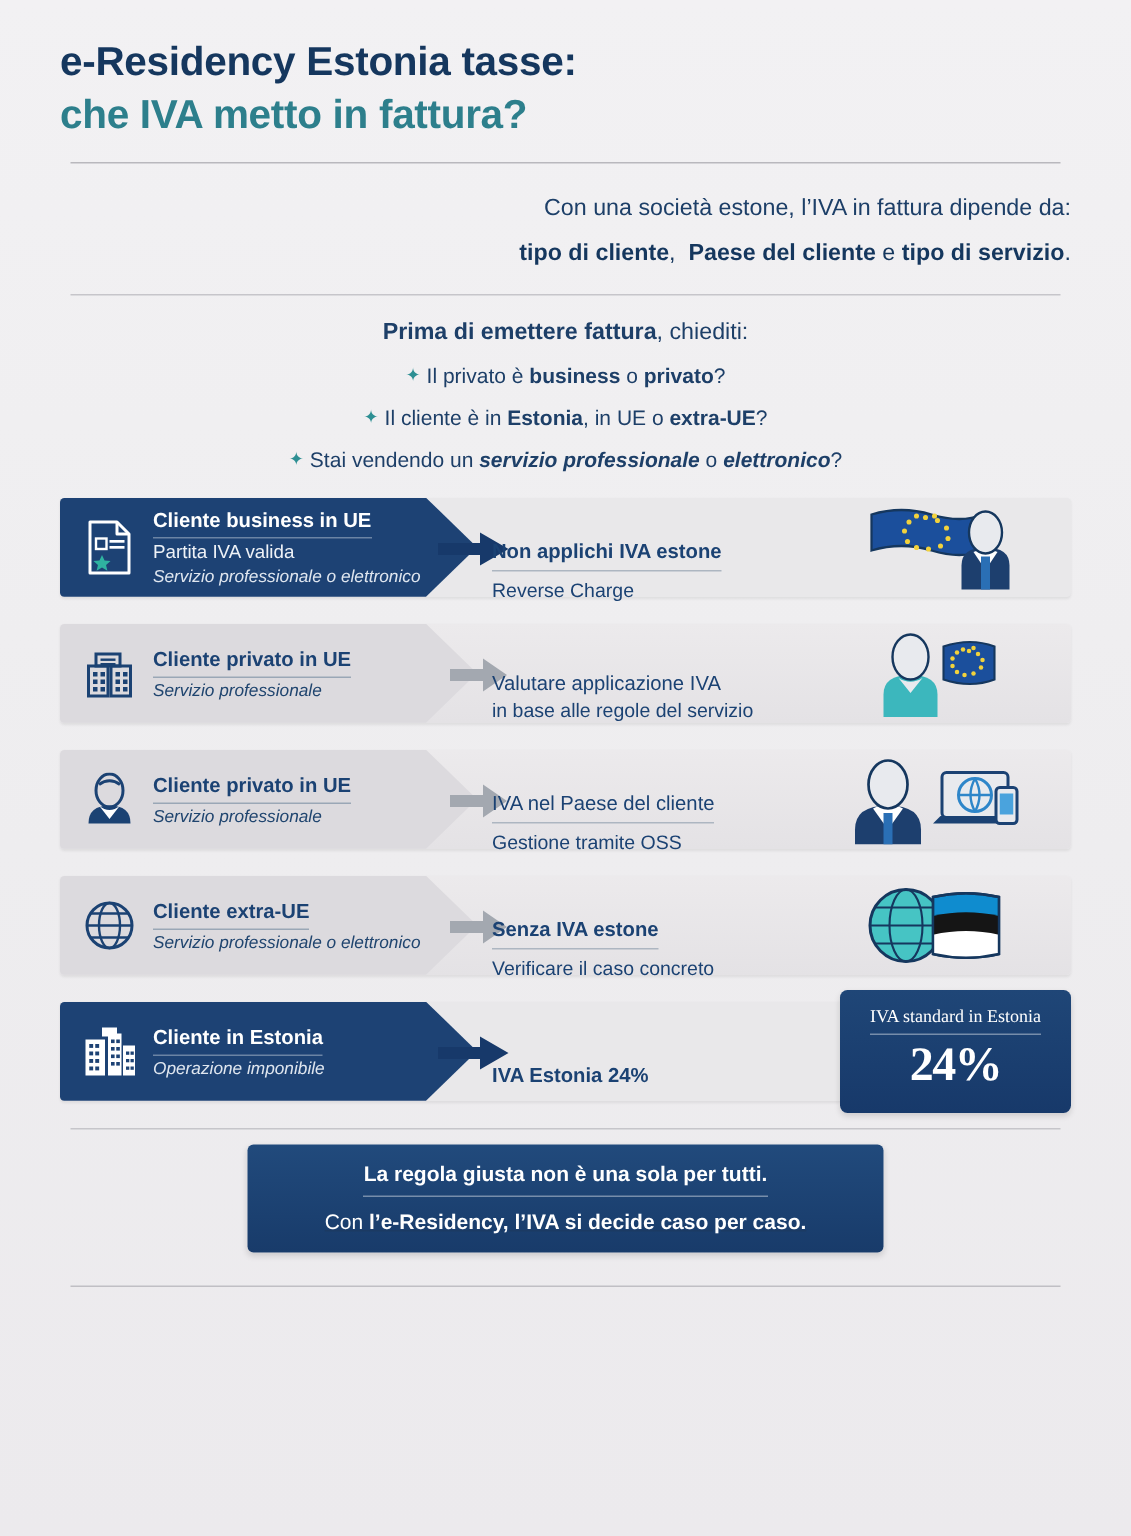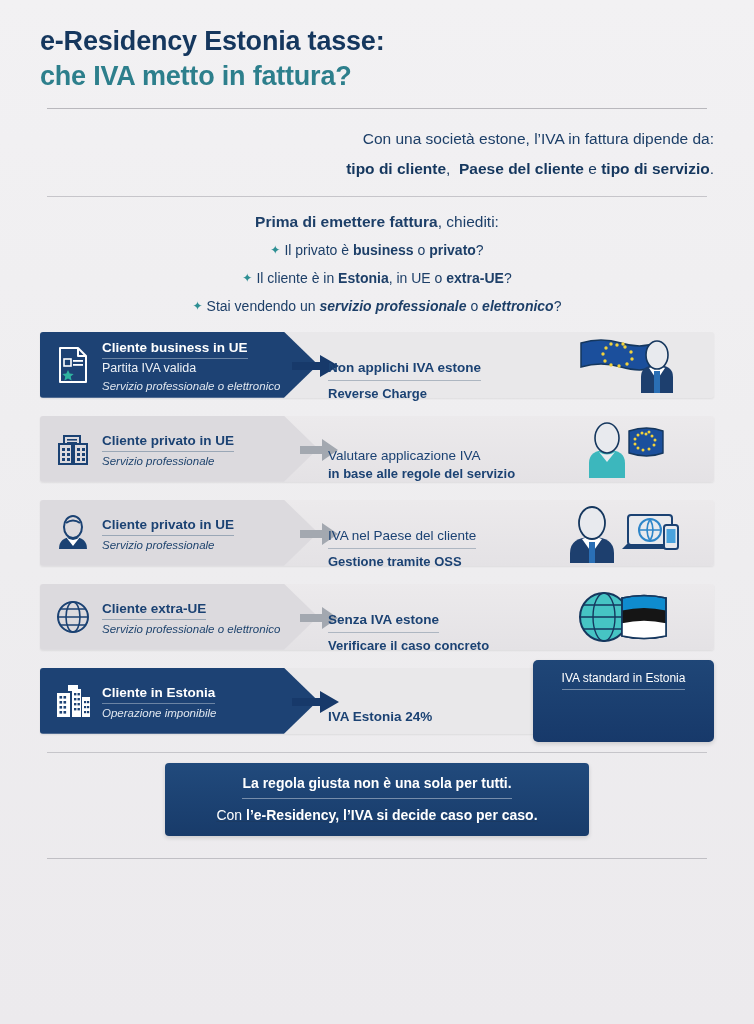--- a/index.html
+++ b/index.html
@@ -195,49 +195,49 @@
     color: #1b4273;
     padding-bottom: 5px;
     display: inline-block;
     align-self: flex-start;
   }
   .res-l1.ruled { border-bottom: 1px solid #adb6c1; }
   .res-l2 {
     font-size: 13px;
     color: #1b4273;
     margin-top: 5px;
-    font-weight: bold;
   }
   .res-single .res-l1 { border-bottom: none; padding-bottom: 0; }
 
   
   .illus {
     position: absolute;
     right: 6px;
     top: 0;
     height: 66px;
     width: 150px;
     display: flex;
     align-items: center;
     justify-content: center;
   }
 
   
   .badge24 {
     position: absolute;
     right: 0;
     top: -8px;
-    width: 181px;
+    width: 154px;
     height: 82px;
     background: linear-gradient(180deg,#1f4677 0%,#17396a 100%);
     border-radius: 5px;
     text-align: center;
     box-shadow: 0 2px 4px rgba(0,0,0,0.14);
     box-sizing: border-box;
     padding-top: 8px;
+    font-family: Liberation Serif, serif;
   }
   .badge24-label {
     font-size: 12px;
     color: #ffffff;
     display: inline-block;
     border-bottom: 1px solid rgba(255,255,255,0.40);
     padding-bottom: 4px;
   }
   .badge24-value {
     font-size: 32px;
@@ -578,20 +578,21 @@
       <div class="arrow">
         <svg width="48" height="24" viewBox="0 0 48 24">
           <path d="M0 8 h28 v-7 l19 11 -19 11 v-7 h-28 z" fill="#17396a"></path>
         </svg>
       </div>
       <div class="result res-single">
         <div class="res-l1">IVA Estonia 24%</div>
       </div>
       <div class="badge24">
         <div class="badge24-label">IVA standard in Estonia</div>
+        <div class="badge24-value">24%</div>
       </div>
     </div>
 
   </div>
 
   <div class="rule thin" style="margin-top:18px;"></div>
   <div class="concl-wrap">
     <div class="concl">
       <div class="concl-l1">La regola giusta non è una sola per tutti.</div>
       <div class="concl-l2">

